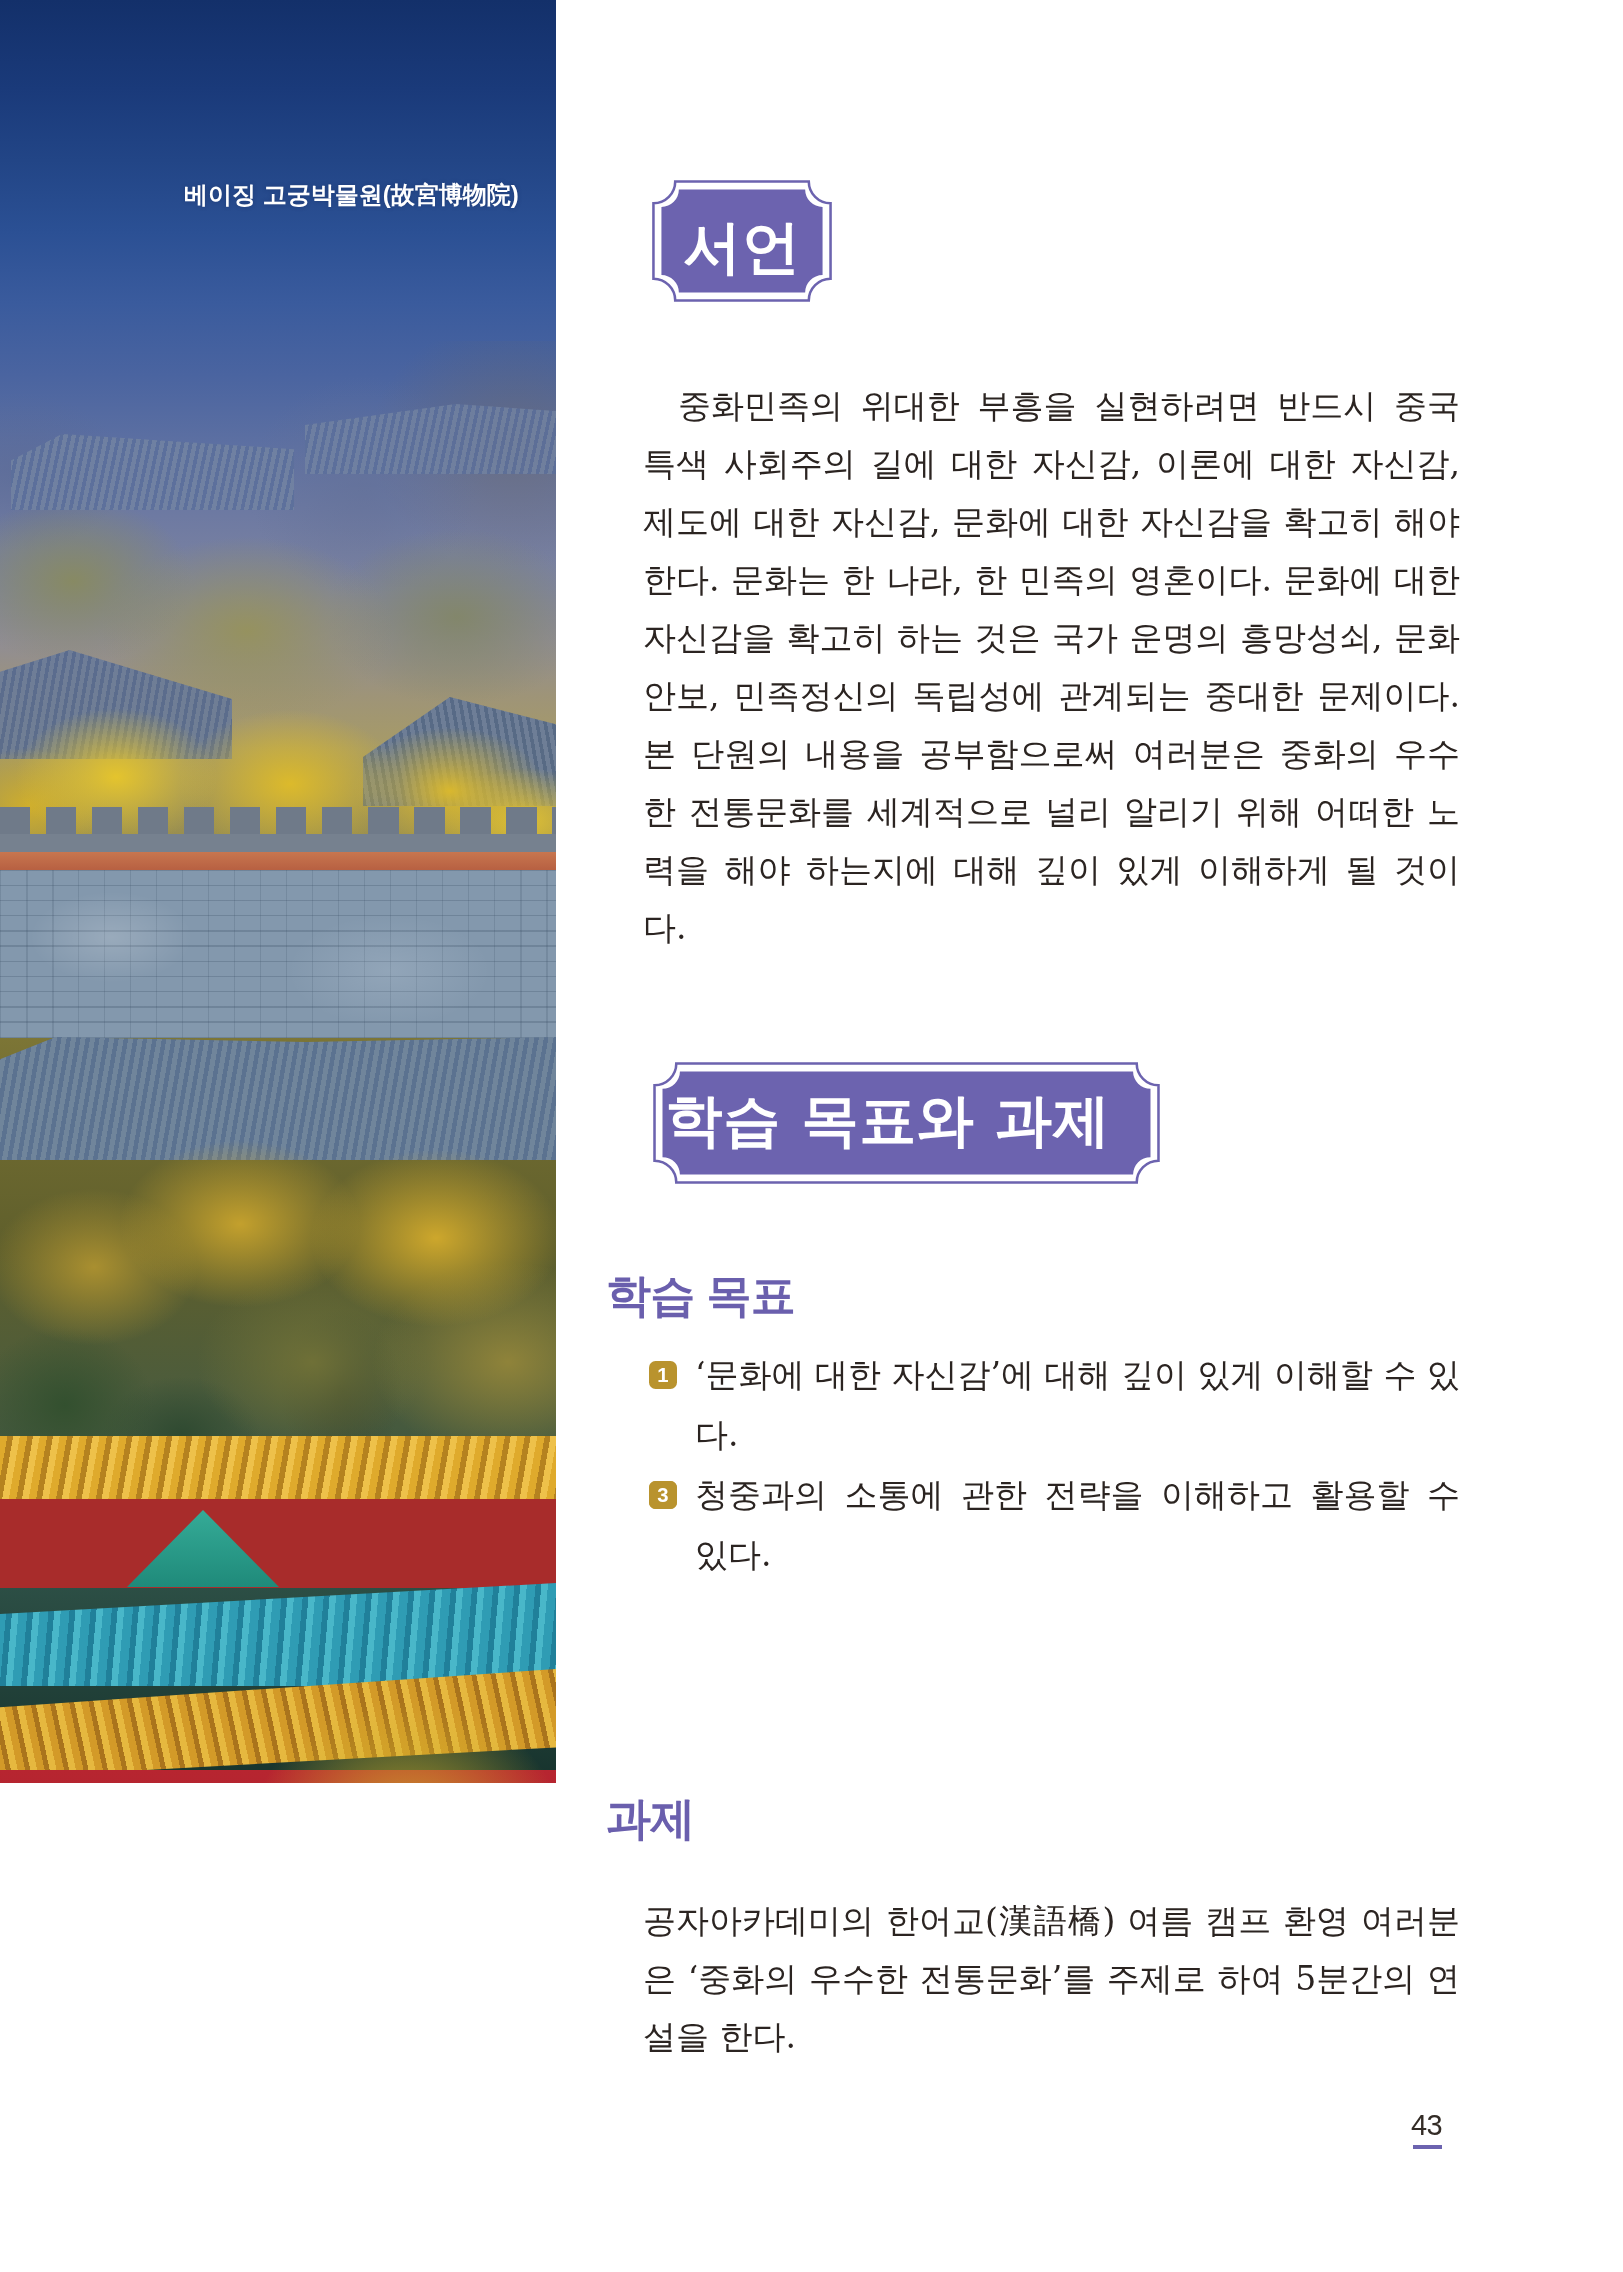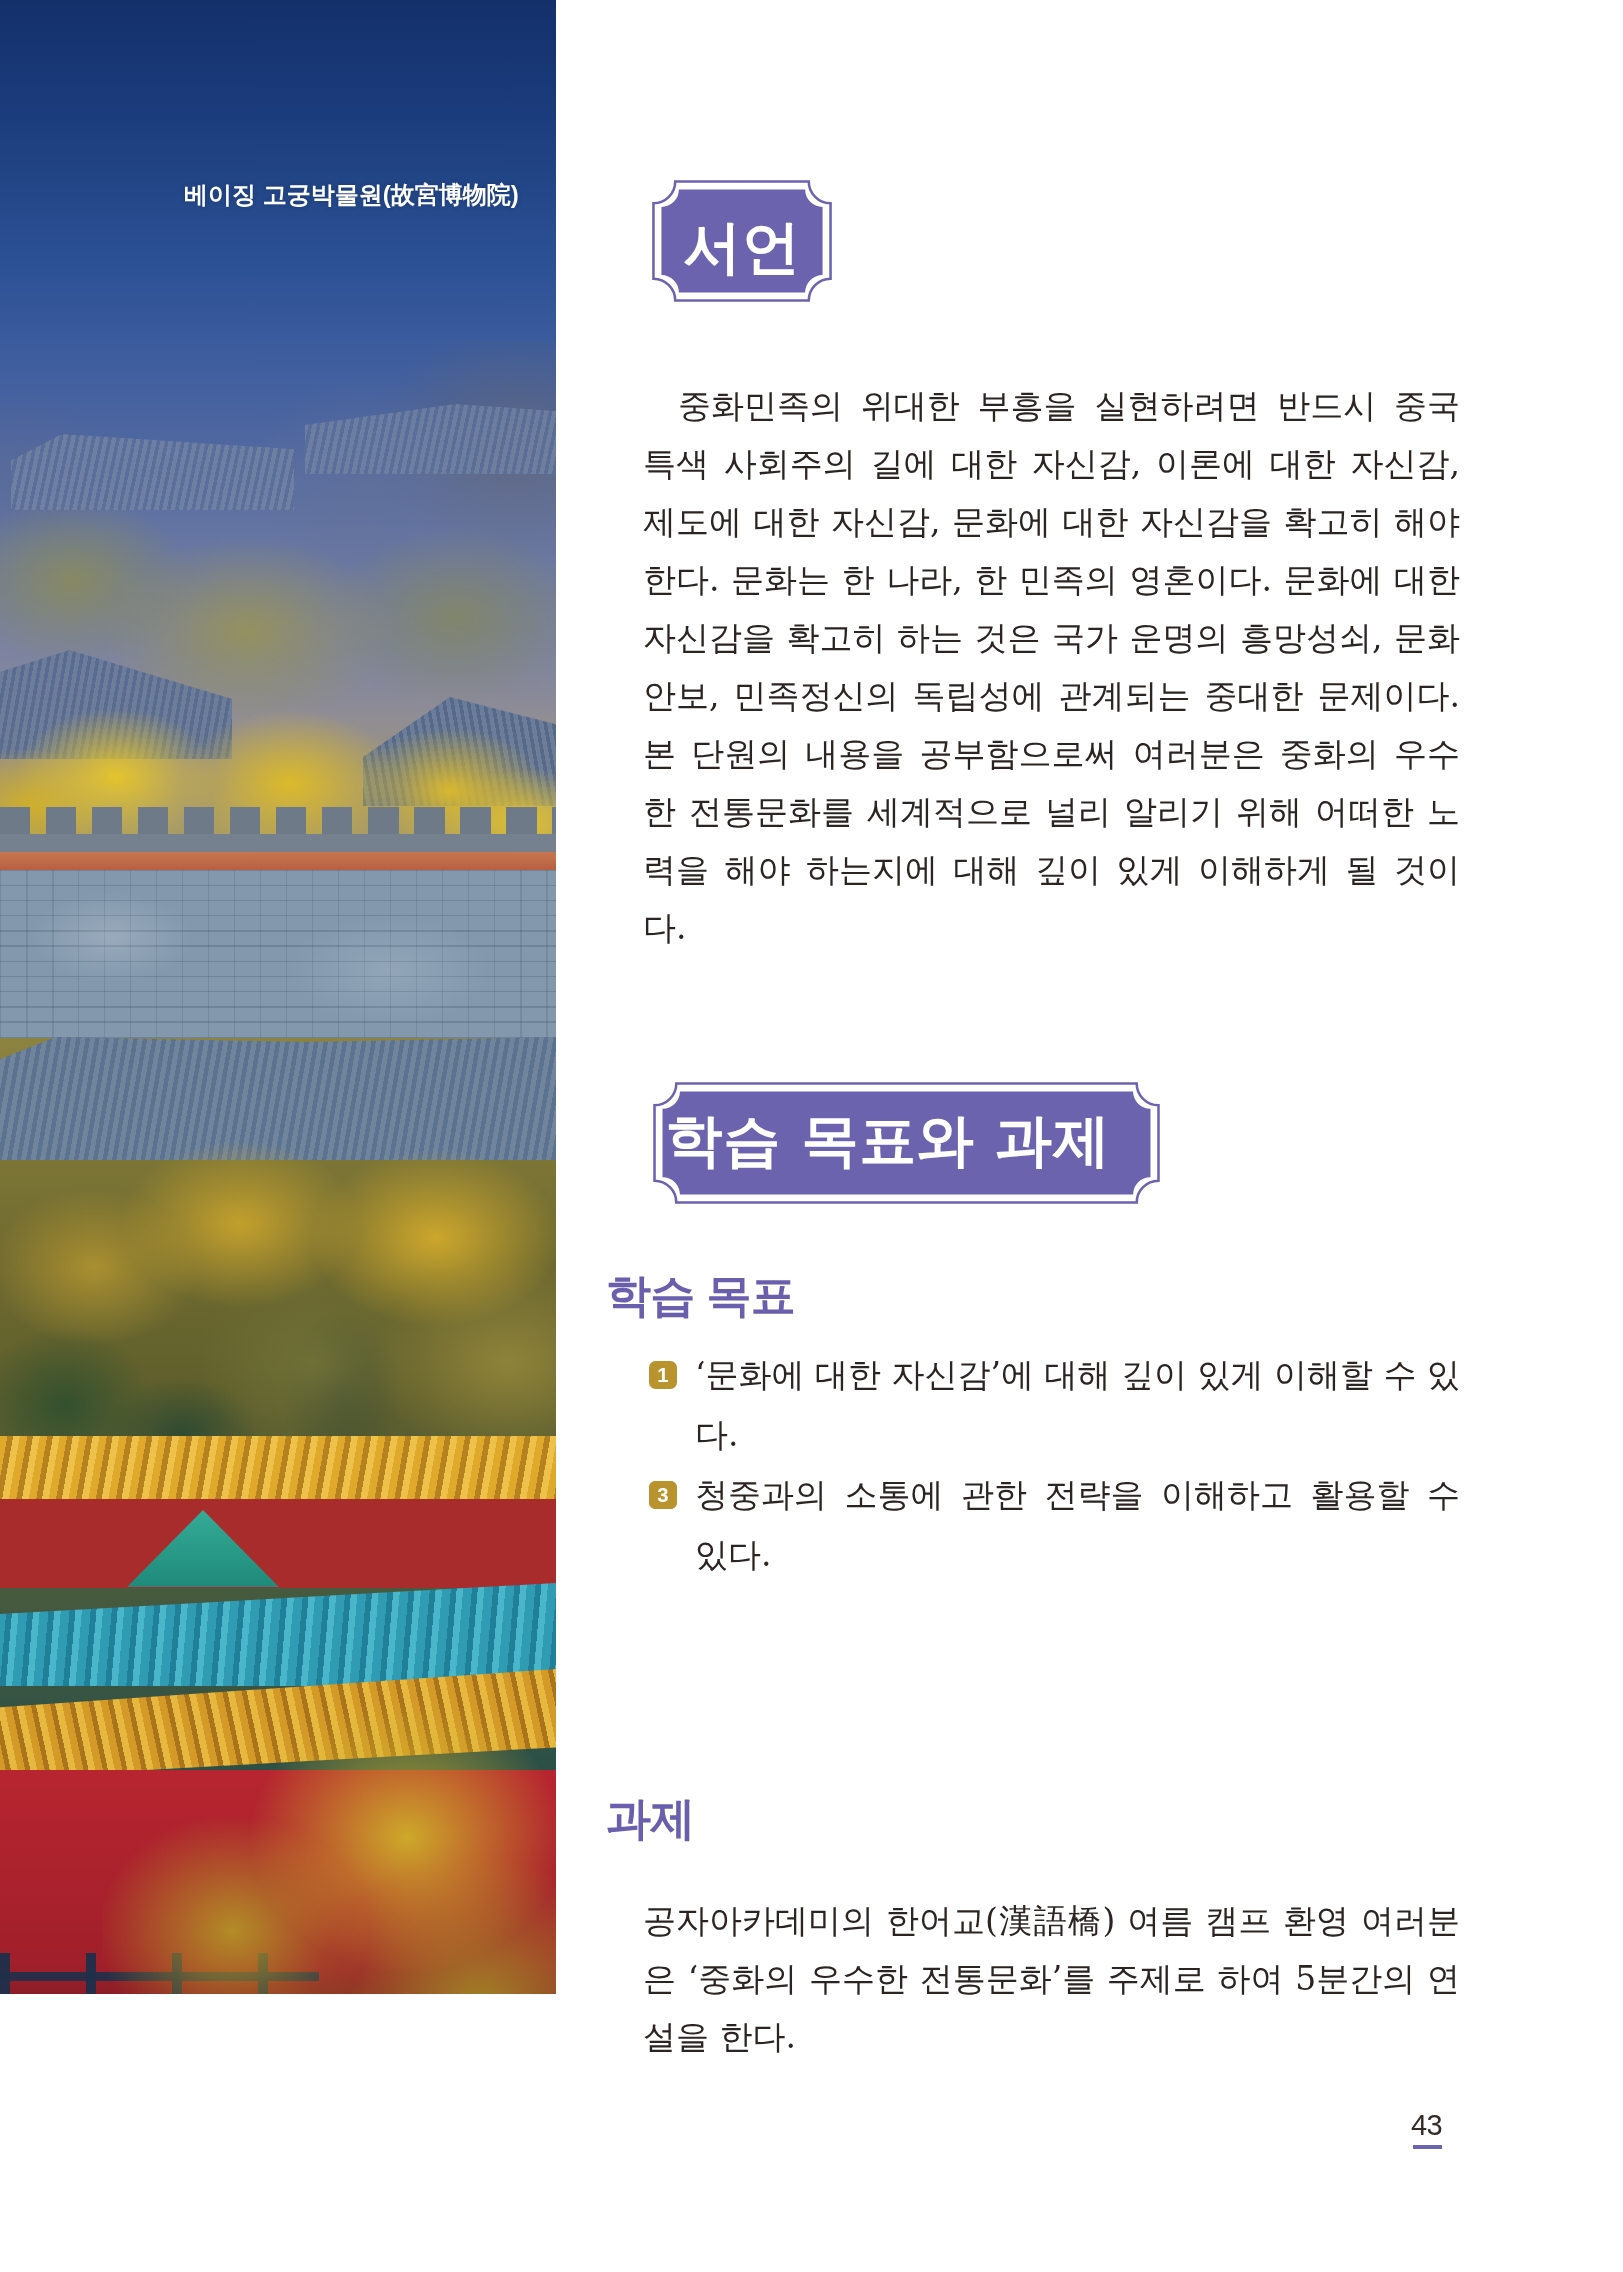--- a/index.html
+++ b/index.html
@@ -1,20 +1,20 @@
 <!DOCTYPE html>
 <html style="font-size:11.6px"><head>
 <meta charset="utf-8">
 <style>
   html,body{margin:0;padding:0;background:#ffffff;}
   .page{position:relative;width:1623px;height:2273px;background:#fff;overflow:hidden;
         font-family:"DejaVu Serif","Liberation Serif",serif;}
 
   
-  .photo{position:absolute;left:0;top:0;width:556px;height:1994px;overflow:hidden;
+  .photo{position:absolute;left:0;top:0;width:556px;height:1783px;overflow:hidden;
     background:linear-gradient(180deg,
       #13306a 0%, #1a3a7a 5%, #224586 9%, #2b5094 13%, #3a5b9d 17%, #4a64a0 21%,
       #5d70a2 25%, #6e7aa2 29%, #7e84a0 33%, #908d94 36%, #9e9478 39%, #a79b66 42%,
       #998e4e 47%, #8d8340 52%, #7d7636 58%, #6f6a30 63%, #5f5f2c 70%, #4c5c3c 78%,
       #2e5147 88%, #17332d 100%);}
   .ph{position:absolute;}
   .ph-trees-haze{left:0;top:341px;width:556px;height:378px;background-image:
     radial-gradient(167px 116px at 73px 240px, rgba(136,138,96,.95), rgba(136,138,96,0) 72%),
     radial-gradient(203px 131px at 247px 290px, rgba(150,146,92,.95), rgba(150,146,92,0) 72%),
     radial-gradient(182px 123px at 457px 276px, rgba(130,134,102,.9), rgba(130,134,102,0) 72%),
@@ -86,21 +86,21 @@
     font-family:"Liberation Sans","DejaVu Sans",sans-serif;font-size:24px;font-weight:700;
     text-shadow:0 0 4.4px rgba(20,40,90,.45);white-space:nowrap;}
 
   
   .plaque{position:absolute;}
   .plaque svg{position:absolute;left:0;top:0;}
   .plaque-label{position:absolute;left:0;top:0;right:0;bottom:0;display:flex;align-items:center;justify-content:center;
     color:#ffffff;font-family:"DejaVu Serif","Liberation Serif",serif;font-weight:600;letter-spacing:0.7px;padding-bottom:2.9px;}
   .badge-preface{left:652px;top:180px;width:180px;height:138px;}
   .badge-preface .plaque-label{font-size:58px;}
-  .badge-objectives{left:653px;top:1062px;width:470px;height:122px;margin-top:20px;}
+  .badge-objectives{left:653px;top:1062px;width:470px;height:122px;}
   .badge-objectives .plaque-label{font-size:57px;}
 
   .body-text{position:absolute;color:#2b2421;font-size:33px;line-height:58px;
     text-align:justify;word-break:break-all;letter-spacing:0;}
   .para-preface{left:643px;top:344px;width:817px;text-indent:35px;}
   .para-task{left:643px;top:1859px;width:817px;}
 
   .section-heading{position:absolute;left:606px;color:#6a5fad;
     font-family:"Liberation Sans","DejaVu Sans",sans-serif;font-weight:700;font-size:45px;line-height:1.15;letter-spacing:-0.7px;}
   .heading-goals{top:1233px;}

